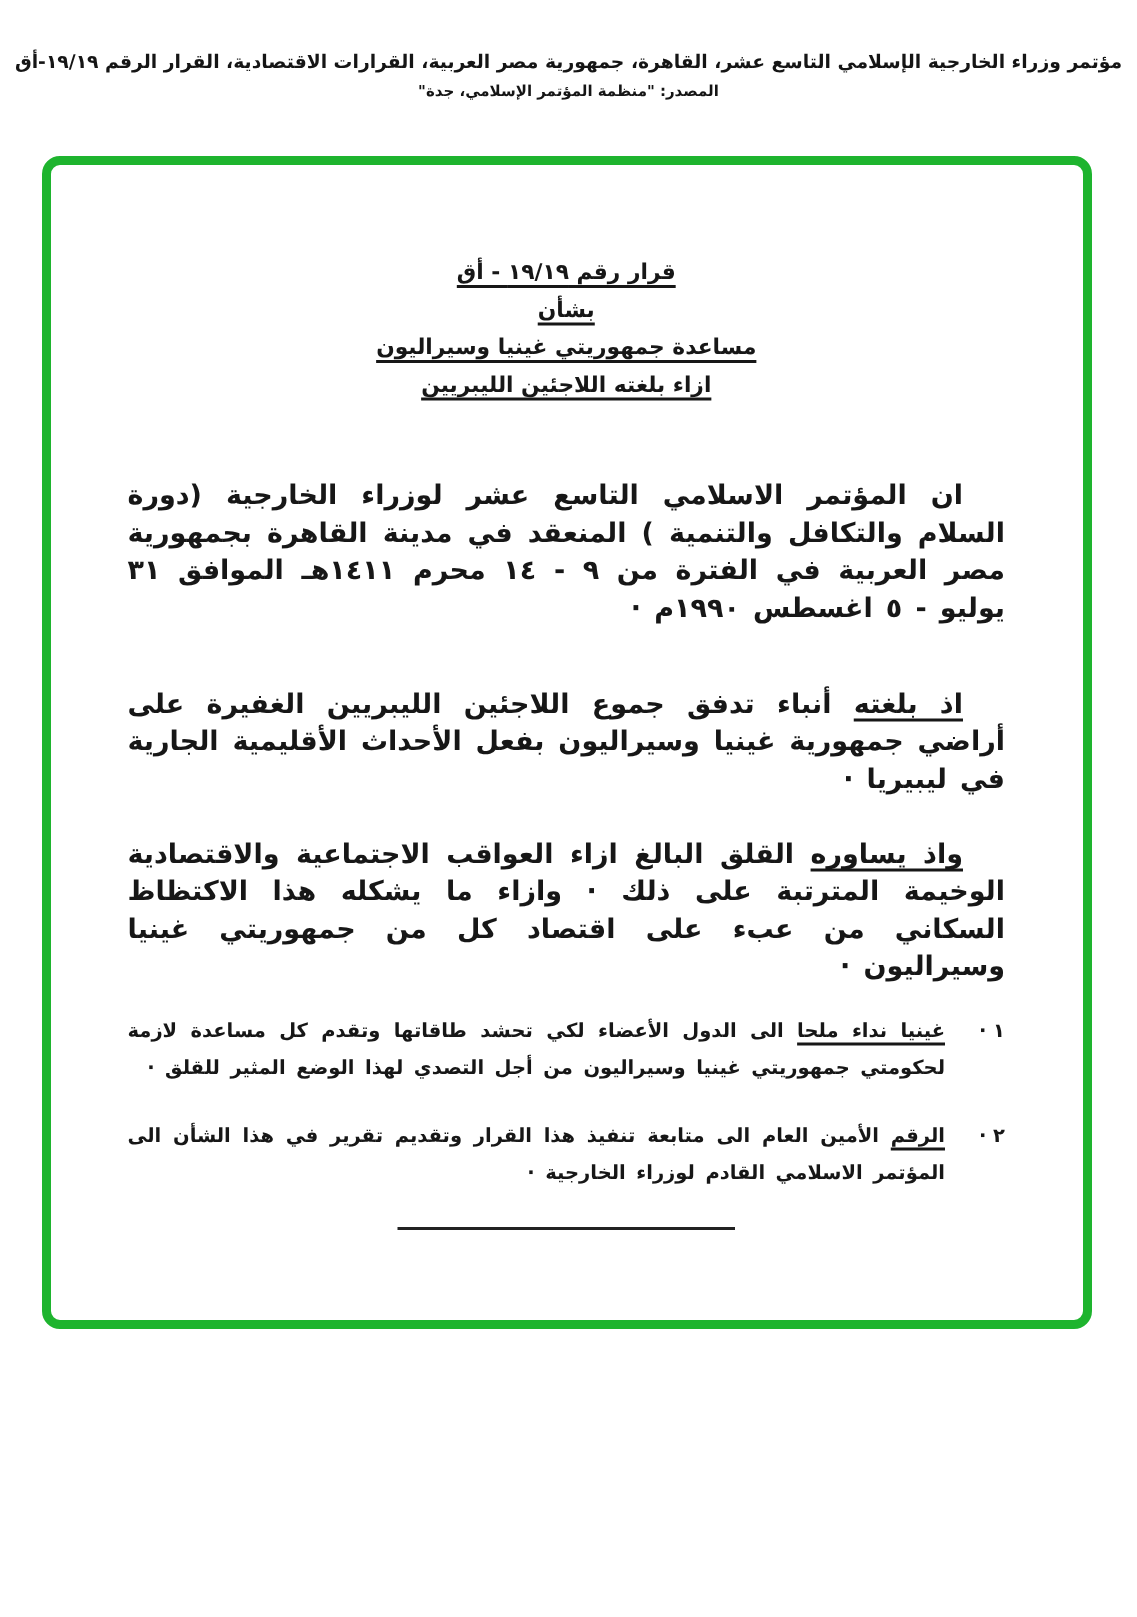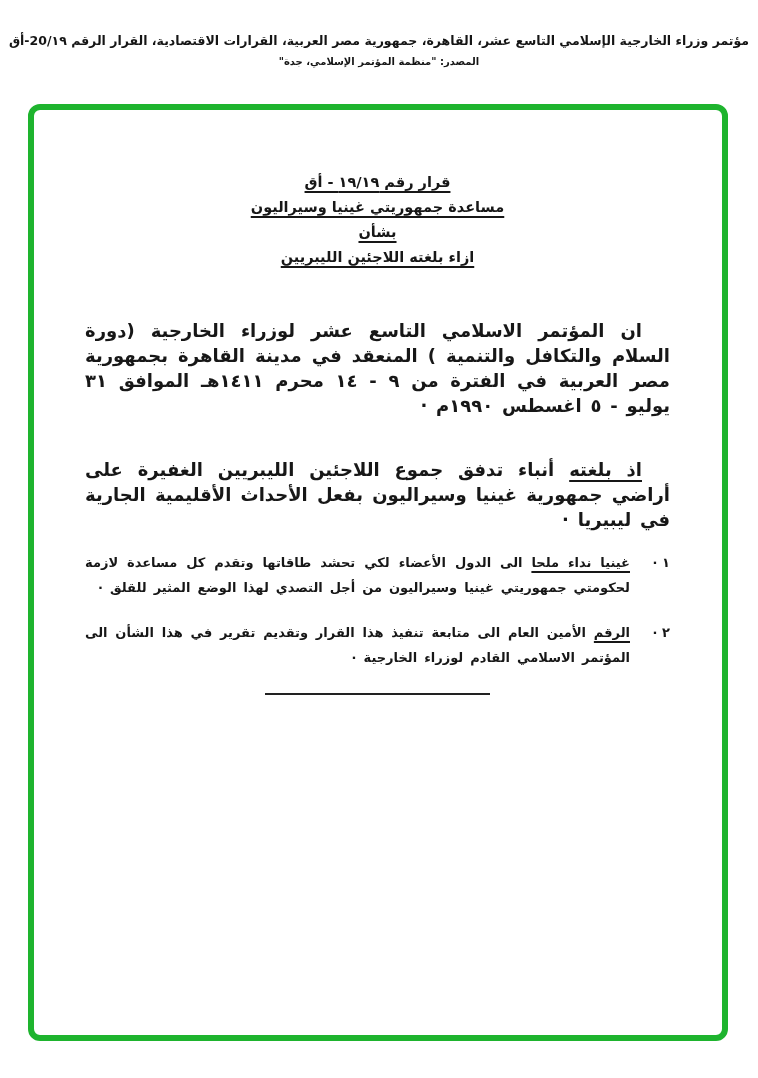--- a/index.html
+++ b/index.html
@@ -29,21 +29,21 @@
   }
   .header-line2 {
     font-size: 10px;
     font-weight: bold;
     margin-top: 8px;
   }
   
   .frame {
     position: absolute;
     left: 28px; top: 104px;
-    width: 700px; height: 937px;
+    width: 700px; height: 782px;
     border: 6px solid #1eb42e;
     border-radius: 12px;
     background: #ffffff;
   }
   
   .doc {
     direction: rtl;
     padding: 60px 52px 0 51px;
     color: #171717;
     font-weight: bold;
@@ -96,37 +96,38 @@
     background: #222222;
     margin: 23px auto 0 auto;
   }
 </style>
 </head>
 <body>
 
 <div class="page">
 
   <div class="header">
-    <div class="header-line1">مؤتمر وزراء الخارجية الإسلامي التاسع عشر، القاهرة، جمهورية مصر العربية، القرارات الاقتصادية، القرار الرقم 20/١٩-أق</div>
+    <div class="header-line1">مؤتمر وزراء الخارجية الإسلامي التاسع عشر، القاهرة، جمهورية مصر العربية، القرارات الاقتصادية، القرار الرقم ١٩/١٩-أق</div>
     <div class="header-line2">المصدر:  "منظمة المؤتمر الإسلامي، جدة"</div>
   </div>
 
   <div class="frame">
     <div class="doc">
 
       <div class="title" id="title">
           <div class="title-line-wrap"><span class="title-line">قرار رقم ١٩/١٩ - أق</span></div>
+          <div class="title-line-wrap"><span class="title-line">بشأن</span></div>
           <div class="title-line-wrap"><span class="title-line">مساعدة جمهوريتي غينيا وسيراليون</span></div>
-          <div class="title-line-wrap"><span class="title-line">بشأن</span></div>
           <div class="title-line-wrap"><span class="title-line">ازاء بلغته اللاجئين الليبريين</span></div>
         </div>
 
       <div id="paras">
           <p class="para">ان المؤتمر الاسلامي التاسع عشر لوزراء الخارجية (دورة السلام والتكافل والتنمية ) المنعقد في مدينة القاهرة بجمهورية مصر العربية في الفترة من ٩ - ١٤ محرم ١٤١١هـ الموافق ٣١ يوليو - ٥ اغسطس ١٩٩٠م ·</p>
           <p class="para"><span class="lead">اذ بلغته</span> أنباء تدفق جموع اللاجئين الليبريين الغفيرة على أراضي جمهورية غينيا وسيراليون بفعل الأحداث الأقليمية الجارية في ليبيريا ·</p>
+          <p class="para"><span class="lead">واذ يساوره</span> القلق البالغ ازاء العواقب الاجتماعية والاقتصادية الوخيمة المترتبة على ذلك · وازاء ما يشكله هذا الاكتظاظ السكاني من عبء على اقتصاد كل من جمهوريتي غينيا وسيراليون ·</p>
         </div>
 
       <div id="items">
           <div class="item">
             <div class="item-marker">١ ·</div>
             <div class="item-text"><span class="lead">غينيا نداء ملحا</span> الى الدول الأعضاء لكي تحشد طاقاتها وتقدم كل مساعدة لازمة لحكومتي جمهوريتي غينيا وسيراليون من أجل التصدي لهذا الوضع المثير للقلق ·</div>
           </div>
           <div class="item">
             <div class="item-marker">٢ ·</div>
             <div class="item-text"><span class="lead">الرقم</span> الأمين العام الى متابعة تنفيذ هذا القرار وتقديم تقرير في هذا الشأن الى المؤتمر الاسلامي القادم لوزراء الخارجية ·</div>

